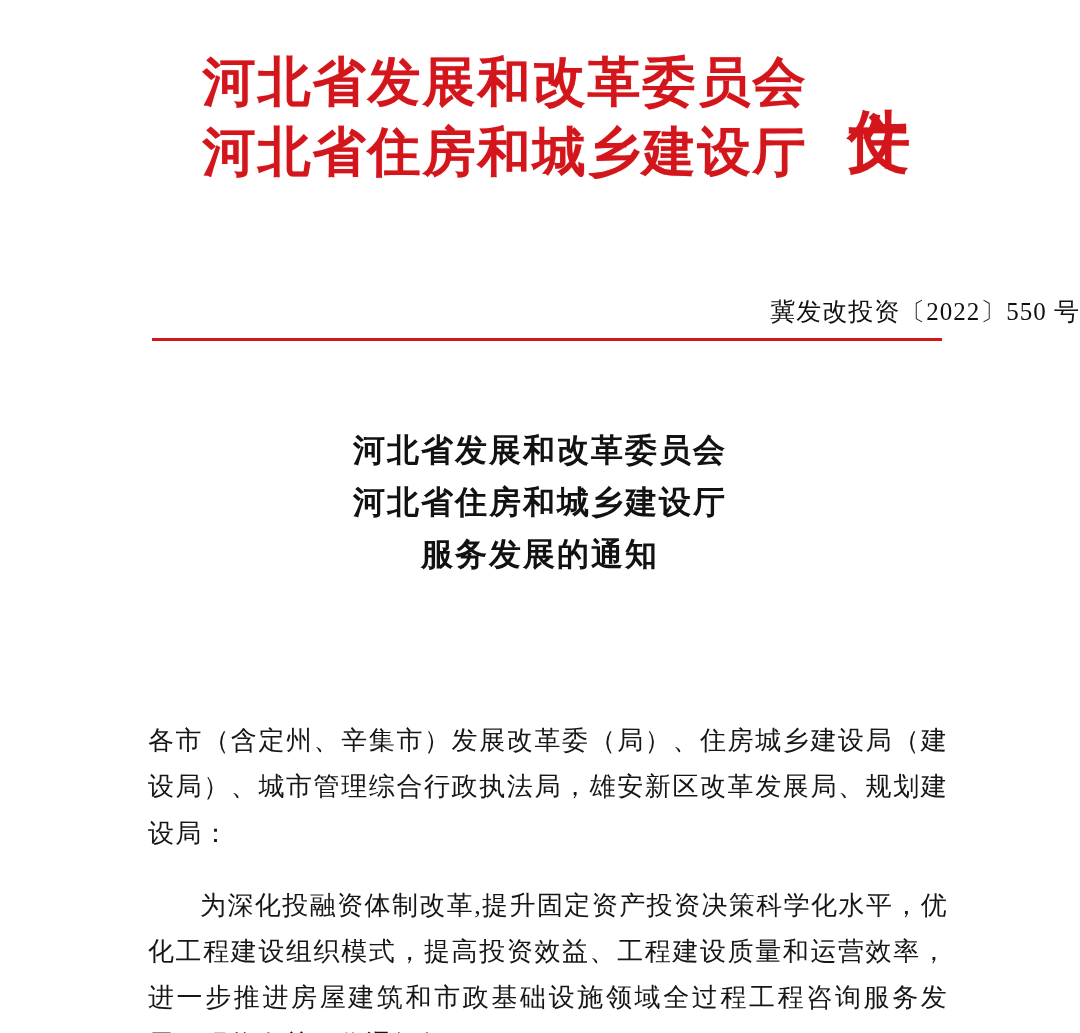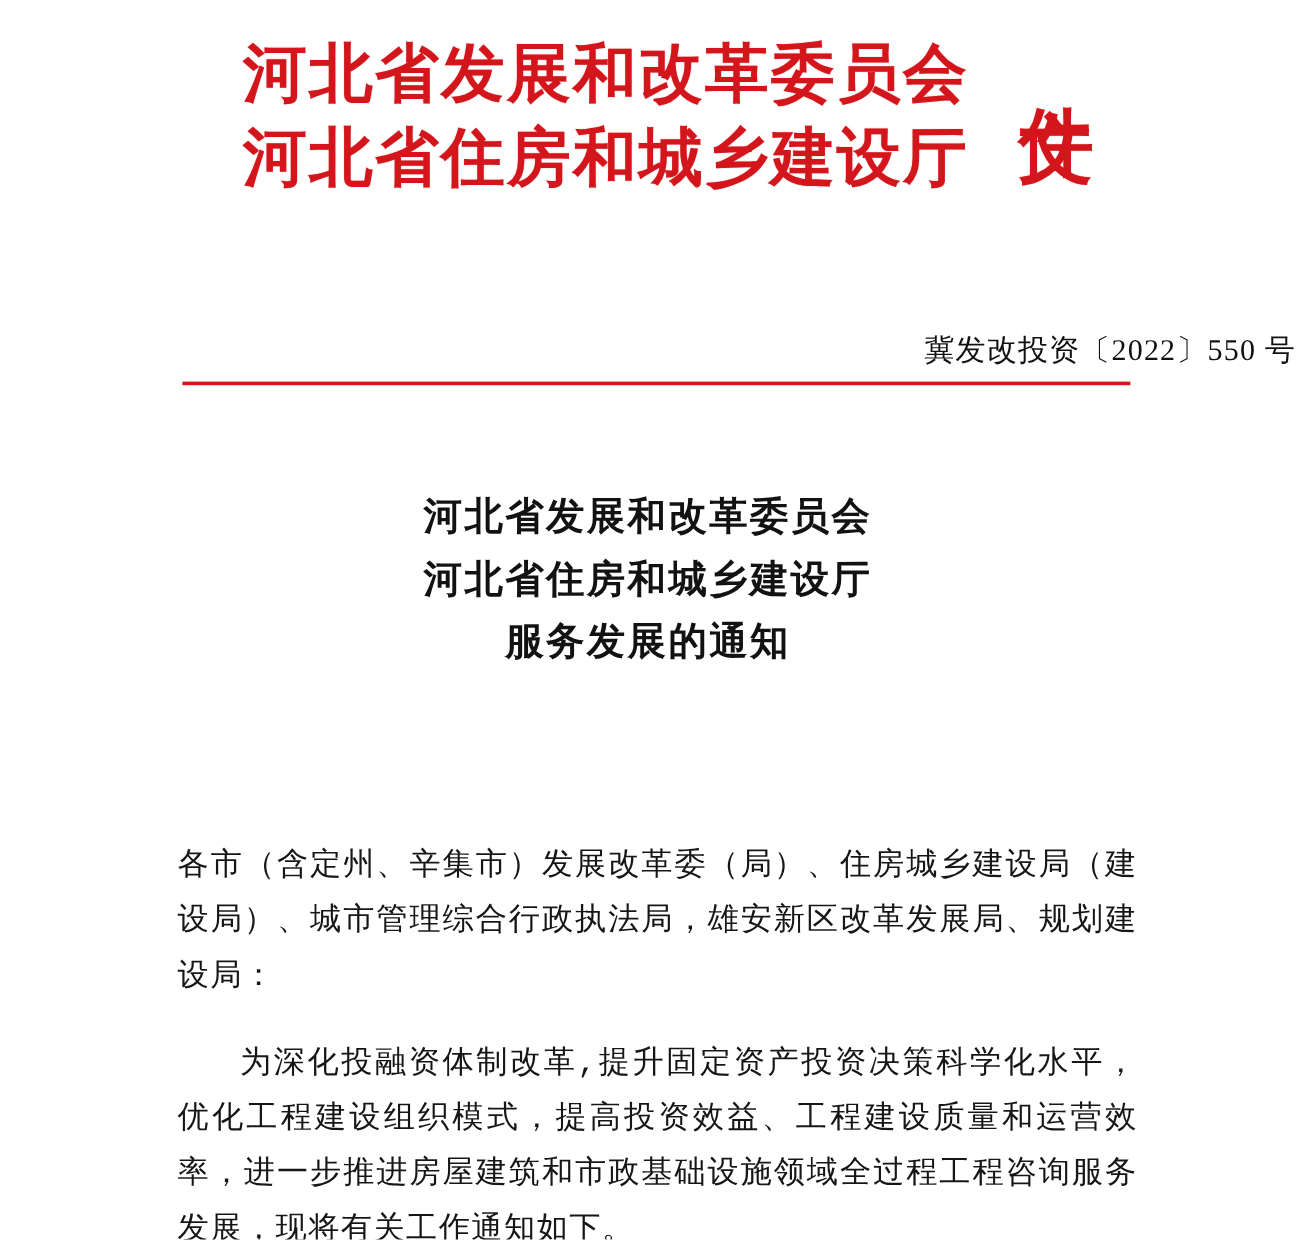--- a/index.html
+++ b/index.html
@@ -14,20 +14,21 @@
     color: #1a1a1a;
     overflow: hidden;
     position: relative;
   }
 
   .page {
     position: relative;
     width: 1080px;
     height: 874px;
     box-sizing: border-box;
+    margin-top: 20px;
   }
 
   
   .masthead {
     position: relative;
     width: 1080px;
     height: 230px;
   }
   .masthead-lines {
     position: absolute;
@@ -102,21 +103,21 @@
     left: 148px;
     top: 672px;
     width: 800px;
   }
   .body-para {
     font-size: 26px;
     line-height: 1.78;
     letter-spacing: 1.2px;
     color: #161616;
     text-align: justify;
-    font-family: Liberation Mono, monospace;
+    font-family: Liberation Serif, serif;
   }
   .body-para.indent {
     text-indent: 52px;
     margin-top: 6px;
   }
 </style>
 </head>
 <body>
 
 <div class="page">

